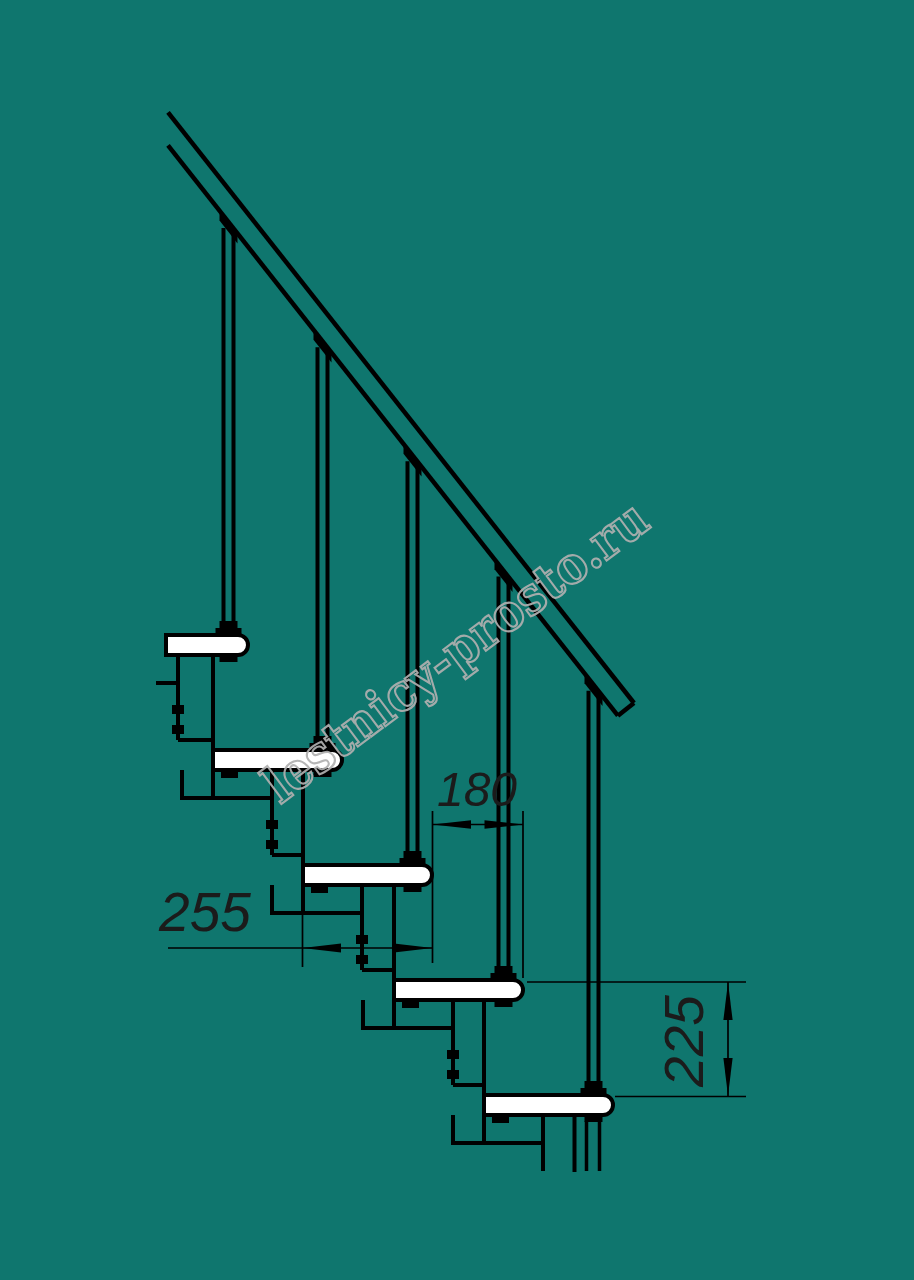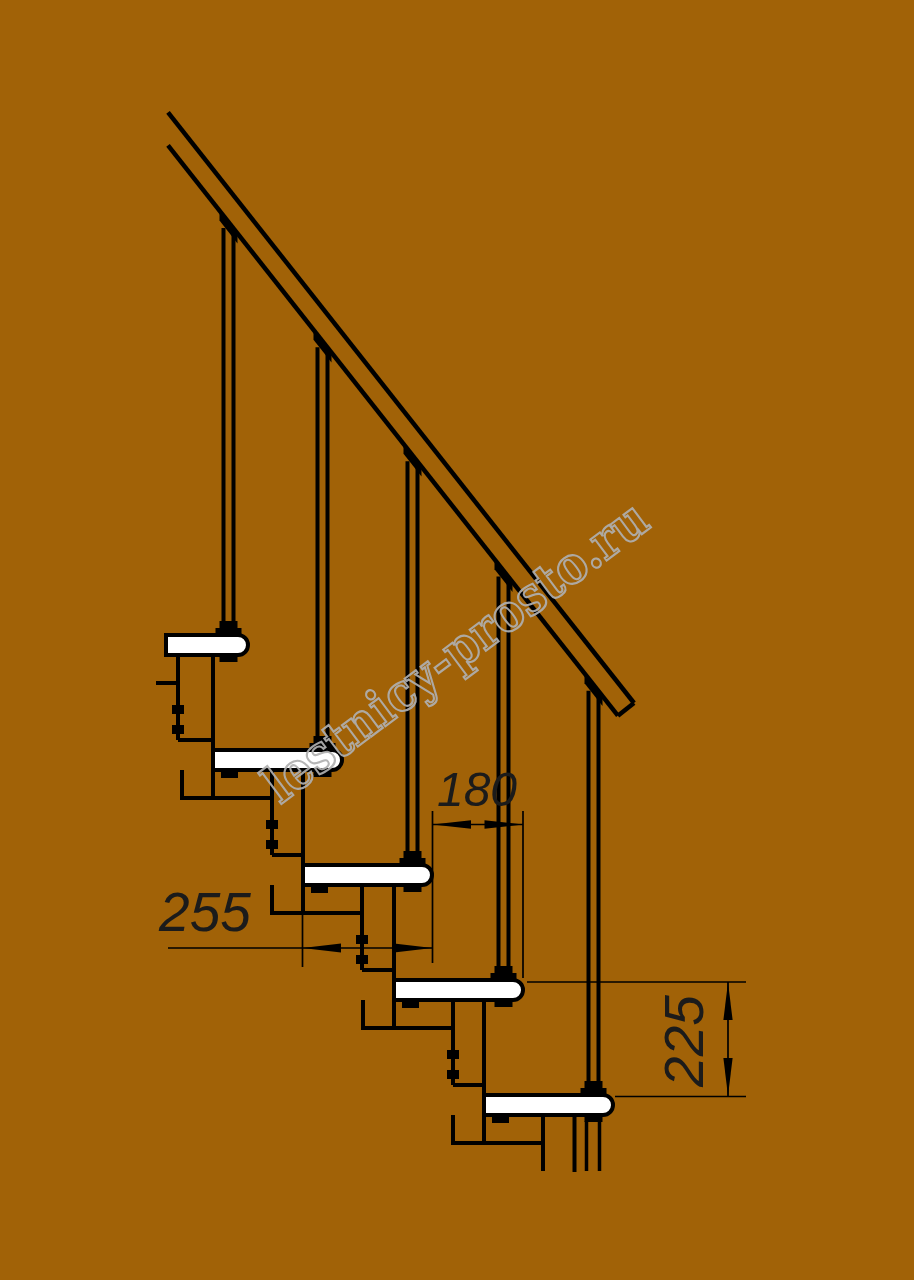--- a/index.html
+++ b/index.html
@@ -1,19 +1,19 @@
 <!DOCTYPE html>
 <html><head>
 <meta charset="utf-8">
 <style>
   html,body{margin:0;padding:0;background:#ffffff;}
   .page{
     position:relative;
     width:914px;height:1280px;
-    background:#a16207;
+    background:#0f766e;
     overflow:hidden;
     font-family:"Liberation Sans", sans-serif;
     text-decoration:underline;
   }
   svg{position:absolute;top:0;left:0;}
   .dim-text{
     font-family:"Liberation Sans", sans-serif;
     font-style:italic;
     fill:#1b1b1b;
   }

